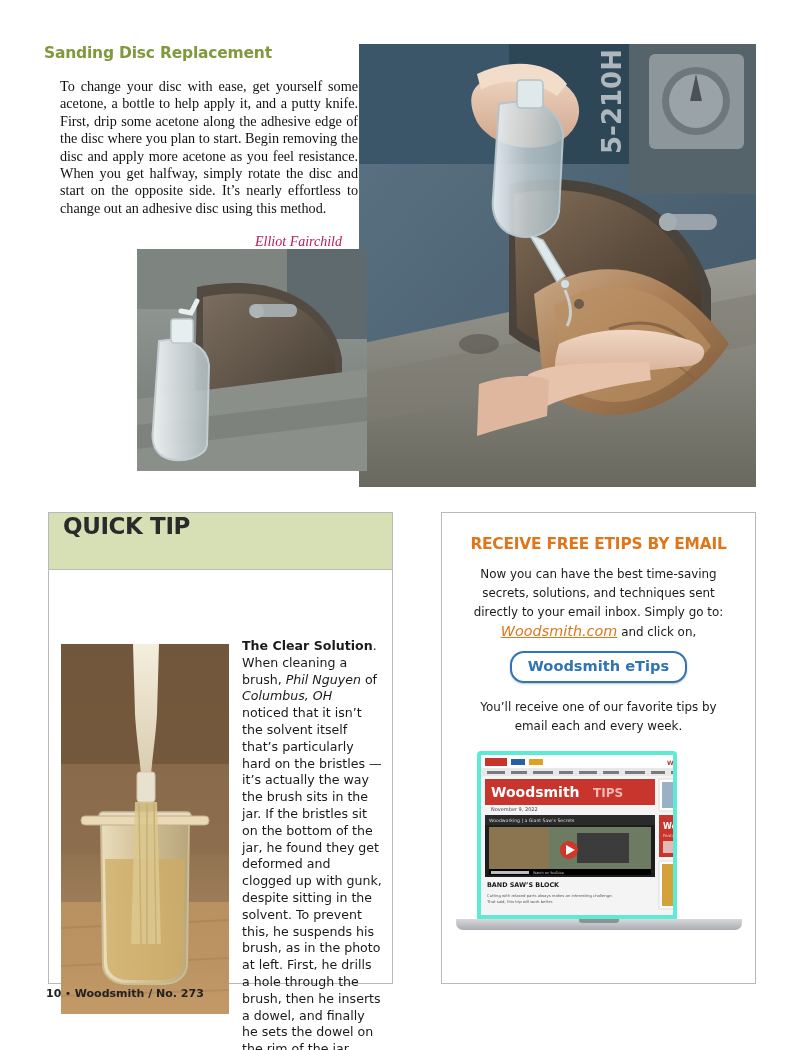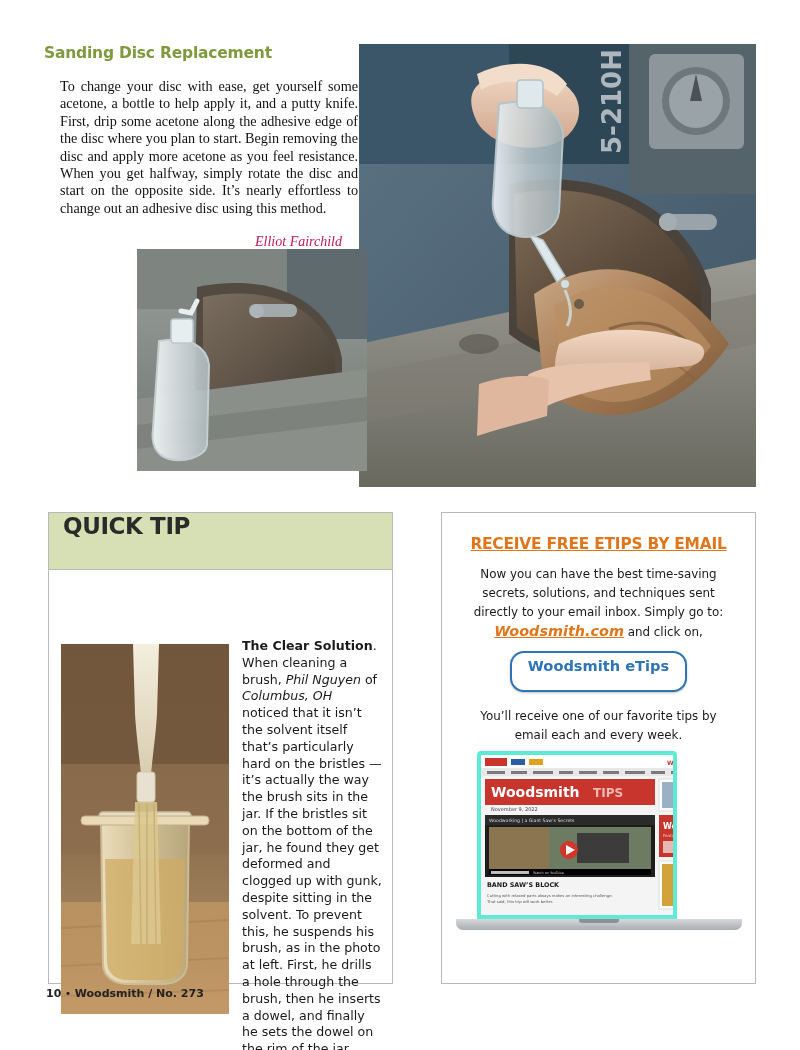--- a/index.html
+++ b/index.html
@@ -125,43 +125,42 @@
     padding: 16px 16px 0 16px;
     text-align: center;
   }
   .digital-h2 {
     font-family: "DejaVu Sans", sans-serif;
     font-weight: bold;
     font-size: 15.4px;
     color: #e0761b;
     margin: 6px 0 12px 0;
     letter-spacing: -0.2px;
-    text-decoration: underline;
   }
   .digital-p {
     font-family: "DejaVu Sans", sans-serif;
     font-size: 11.9px;
     line-height: 19px;
     color: #1a1a1a;
     margin: 0 2px;
   }
   .digital-link {
     font-family: "DejaVu Sans", sans-serif;
     font-style: italic;
-    font-weight: bold;
+    font-weight: normal;
     font-size: 14.4px;
     color: #e0761b;
   }
   .etips-btn {
     display: inline-block;
     margin: 9px auto 9px auto;
     background: #ffffff;
     border: 2px solid #2f74b5;
     border-radius: 14px;
-    padding: 4px 16px 16px 16px;
+    padding: 4px 16px 7px 16px;
     color: #2f74b5;
     font-family: "DejaVu Sans", sans-serif;
     font-weight: bold;
     font-size: 14.6px;
     box-shadow: 0 1px 2px rgba(0,0,0,.25);
   }
   .digital-p2 {
     font-family: "DejaVu Sans", sans-serif;
     font-size: 11.9px;
     line-height: 19px;

